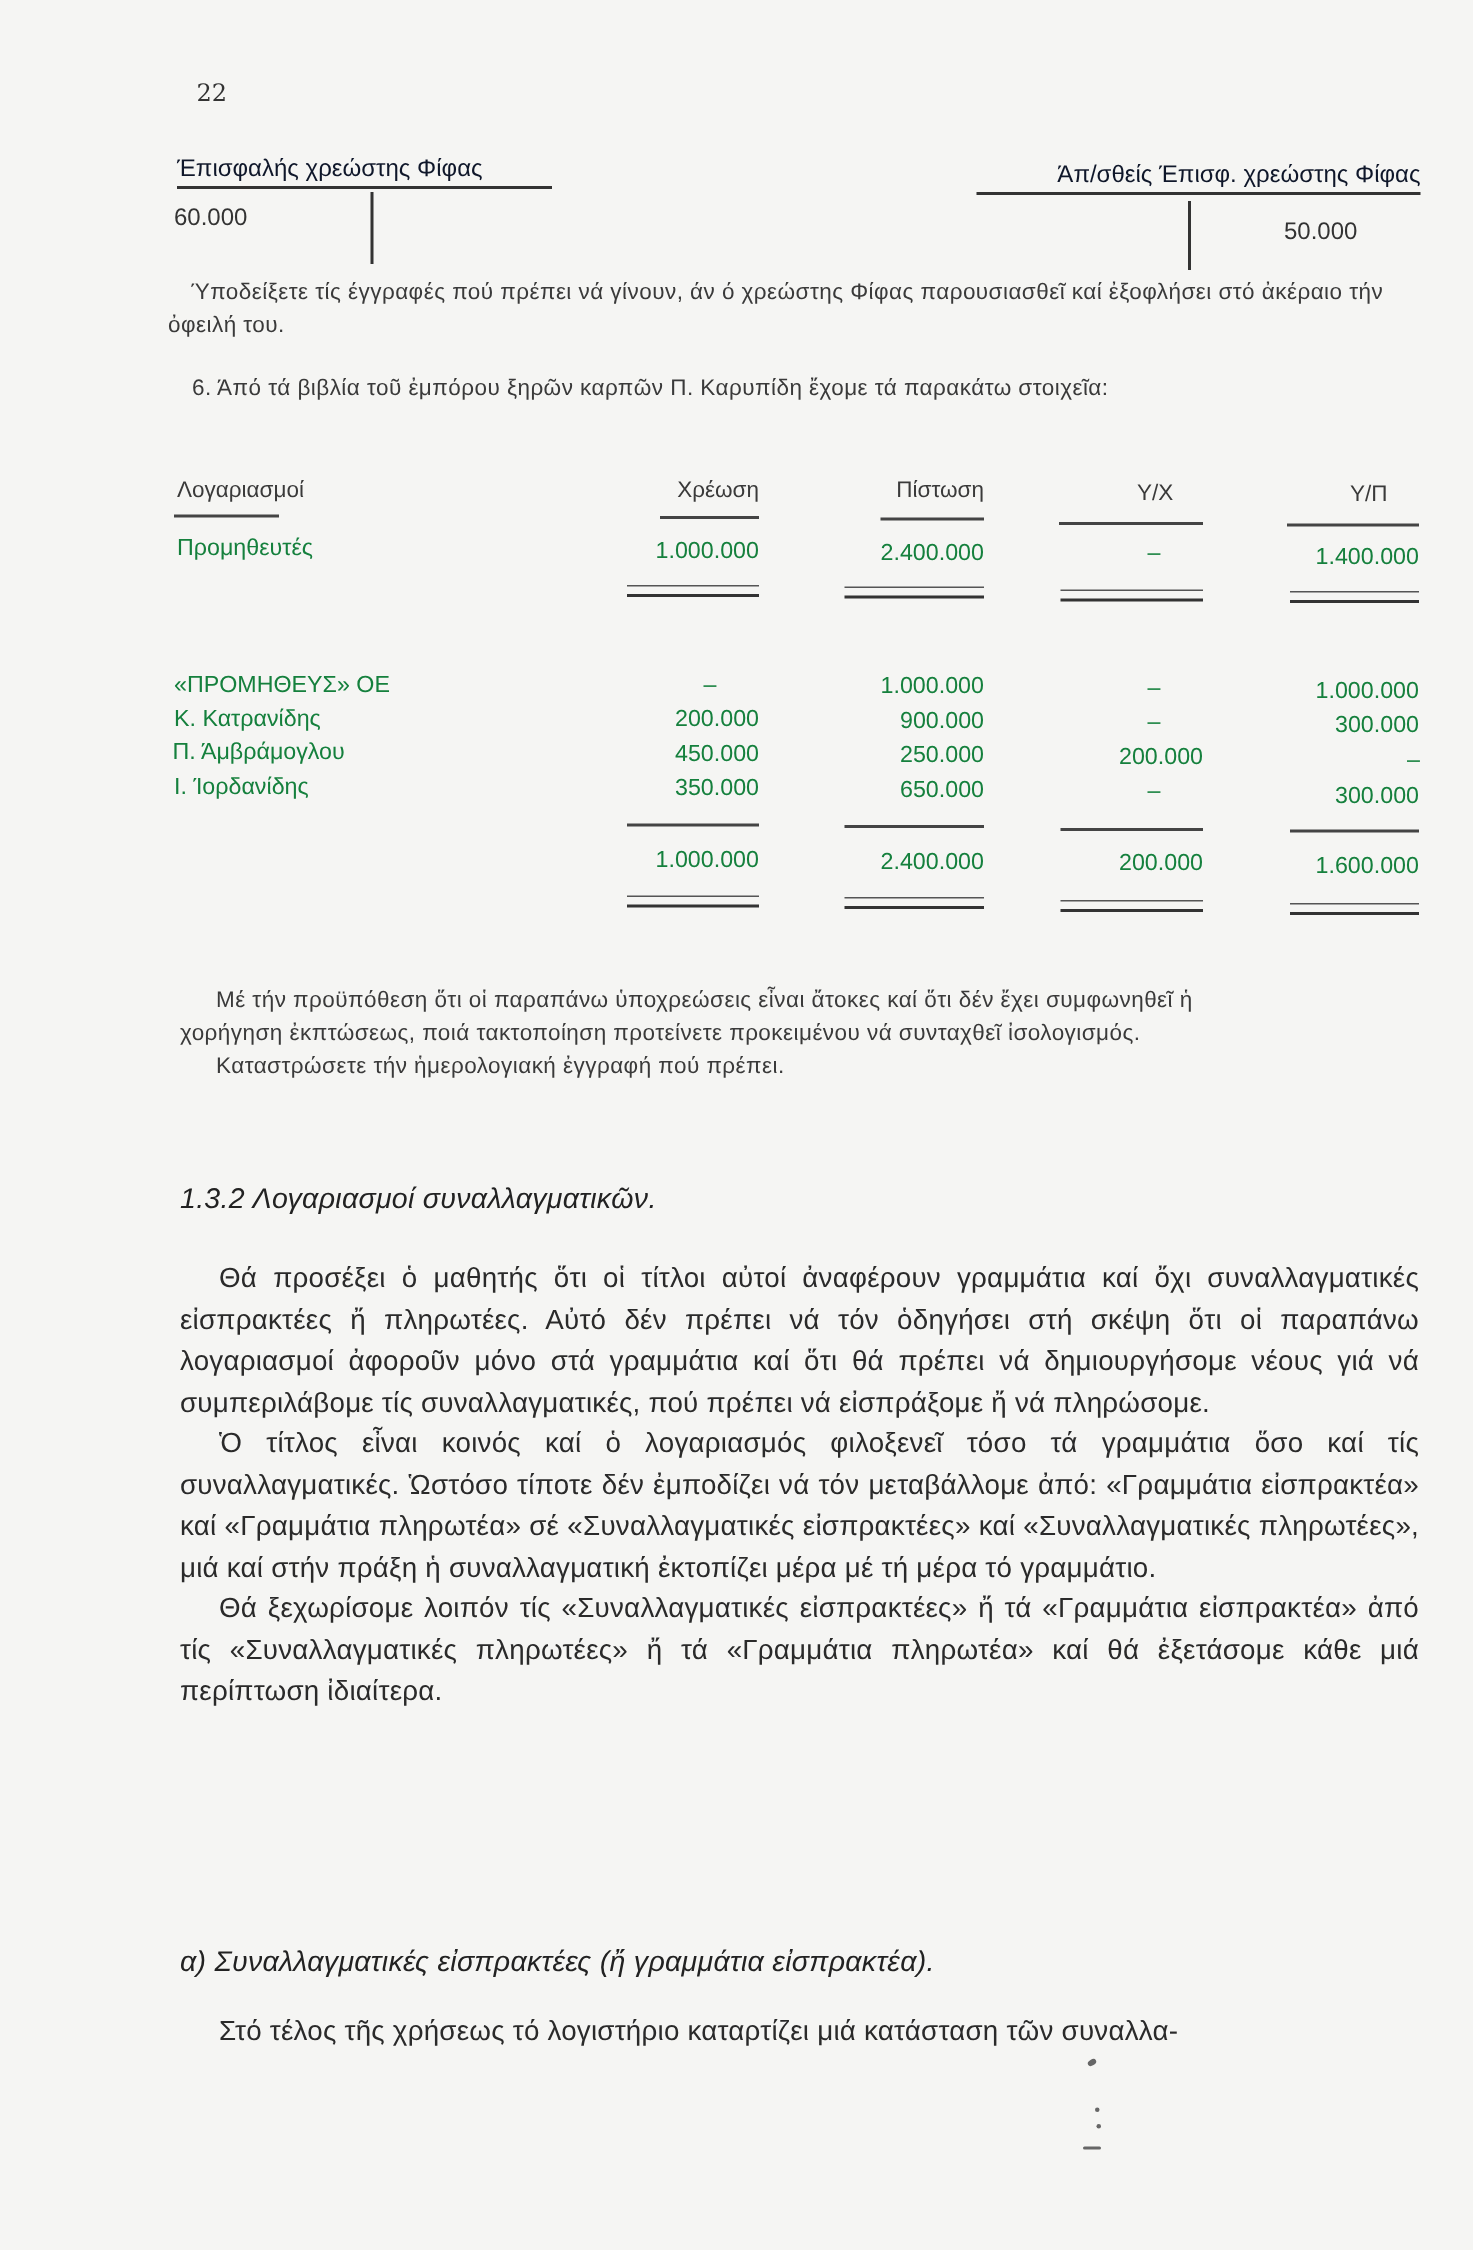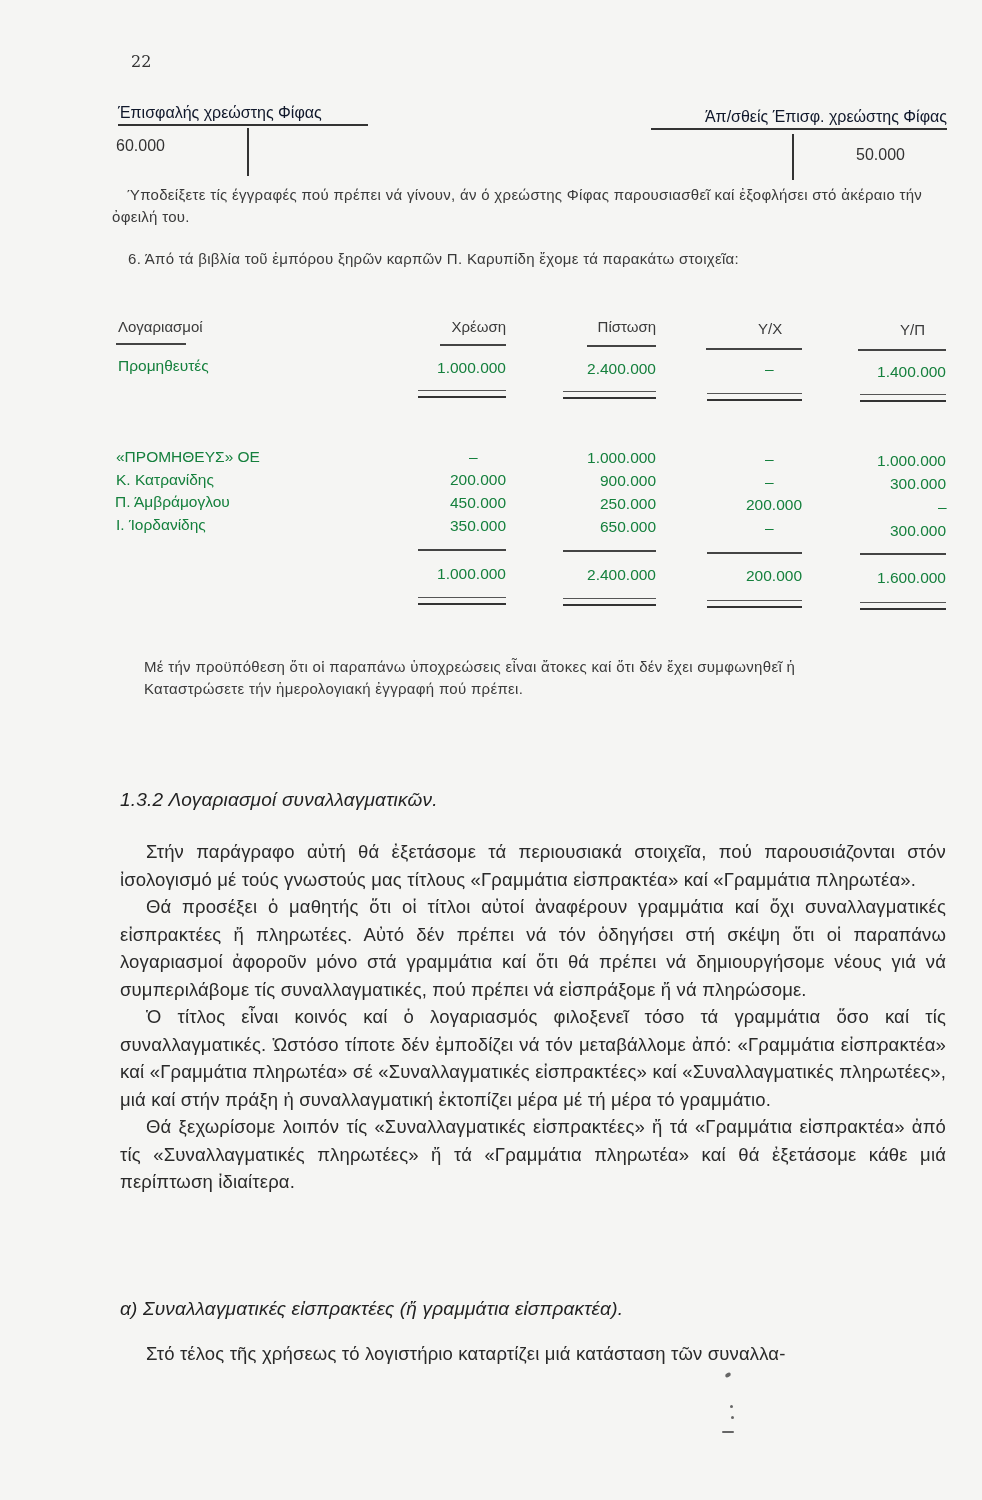--- a/index.html
+++ b/index.html
@@ -117,27 +117,27 @@
 <div class="abs td r" style="left:686px; top:567px; width:116px;">200.000</div>
 <div class="abs td r" style="left:830px; top:569px; width:116px;">1.600.000</div>
 
 <div class="abs dline" style="left:418px; top:597px; width:88px;"></div>
 <div class="abs dline" style="left:563px; top:598px; width:93px;"></div>
 <div class="abs dline" style="left:707px; top:600px; width:95px;"></div>
 <div class="abs dline" style="left:860px; top:602px; width:86px;"></div>
 
 <div class="abs para" style="left:120px; top:656px; width:840px;">
   <div style="padding-left:24px; white-space:nowrap;">Μέ τήν προϋπόθεση ὅτι οἱ παραπάνω ὑποχρεώσεις εἶναι ἄτοκες καί ὅτι δέν ἔχει συμφωνηθεῖ ἡ</div>
+  <div style="white-space:nowrap;">χορήγηση ἐκπτώσεως, ποιά τακτοποίηση προτείνετε προκειμένου νά συνταχθεῖ ἰσολογισμός.</div>
   <div style="padding-left:24px; white-space:nowrap;">Καταστρώσετε τήν ἡμερολογιακή ἐγγραφή πού πρέπει.</div>
 </div>
 
 <div class="abs heading" style="left:120px; top:789px;">1.3.2 Λογαριασμοί συναλλαγματικῶν.</div>
 
 <div class="abs body-text" style="left:120px; top:838px; width:826px;">
-  <p>Στήν παράγραφο αὐτή θά ἐξετάσομε τά περιουσιακά στοιχεῖα, πού παρουσιάζονται στόν ἰσολογισμό μέ τούς γνωστούς μας τίτλους «Γραμμάτια εἰσπρακτέα» καί «Γραμμάτια πληρωτέα».</p>
   <p>Θά προσέξει ὁ μαθητής ὅτι οἱ τίτλοι αὐτοί ἀναφέρουν γραμμάτια καί ὄχι συναλλαγματικές εἰσπρακτέες ἤ πληρωτέες. Αὐτό δέν πρέπει νά τόν ὁδηγήσει στή σκέψη ὅτι οἱ παραπάνω λογαριασμοί ἀφοροῦν μόνο στά γραμμάτια καί ὅτι θά πρέπει νά δημιουργήσομε νέους γιά νά συμπεριλάβομε τίς συναλλαγματικές, πού πρέπει νά εἰσπράξομε ἤ νά πληρώσομε.</p>
   <p>Ὁ τίτλος εἶναι κοινός καί ὁ λογαριασμός φιλοξενεῖ τόσο τά γραμμάτια ὅσο καί τίς συναλλαγματικές. Ὡστόσο τίποτε δέν ἐμποδίζει νά τόν μεταβάλλομε ἀπό: «Γραμμάτια εἰσπρακτέα» καί «Γραμμάτια πληρωτέα» σέ «Συναλλαγματικές εἰσπρακτέες» καί «Συναλλαγματικές πληρωτέες», μιά καί στήν πράξη ἡ συναλλαγματική ἐκτοπίζει μέρα μέ τή μέρα τό γραμμάτιο.</p>
   <p>Θά ξεχωρίσομε λοιπόν τίς «Συναλλαγματικές εἰσπρακτέες» ἤ τά «Γραμμάτια εἰσπρακτέα» ἀπό τίς «Συναλλαγματικές πληρωτέες» ἤ τά «Γραμμάτια πληρωτέα» καί θά ἐξετάσομε κάθε μιά περίπτωση ἰδιαίτερα.</p>
 </div>
 
 <div class="abs heading" style="left:120px; top:1298px;">α) Συναλλαγματικές εἰσπρακτέες (ἤ γραμμάτια εἰσπρακτέα).</div>
 
 <div class="abs body-text" style="left:120px; top:1340px; width:830px;">
   <p style="white-space:nowrap;">Στό τέλος τῆς χρήσεως τό λογιστήριο καταρτίζει μιά κατάσταση τῶν συναλλα-</p>
 </div>

